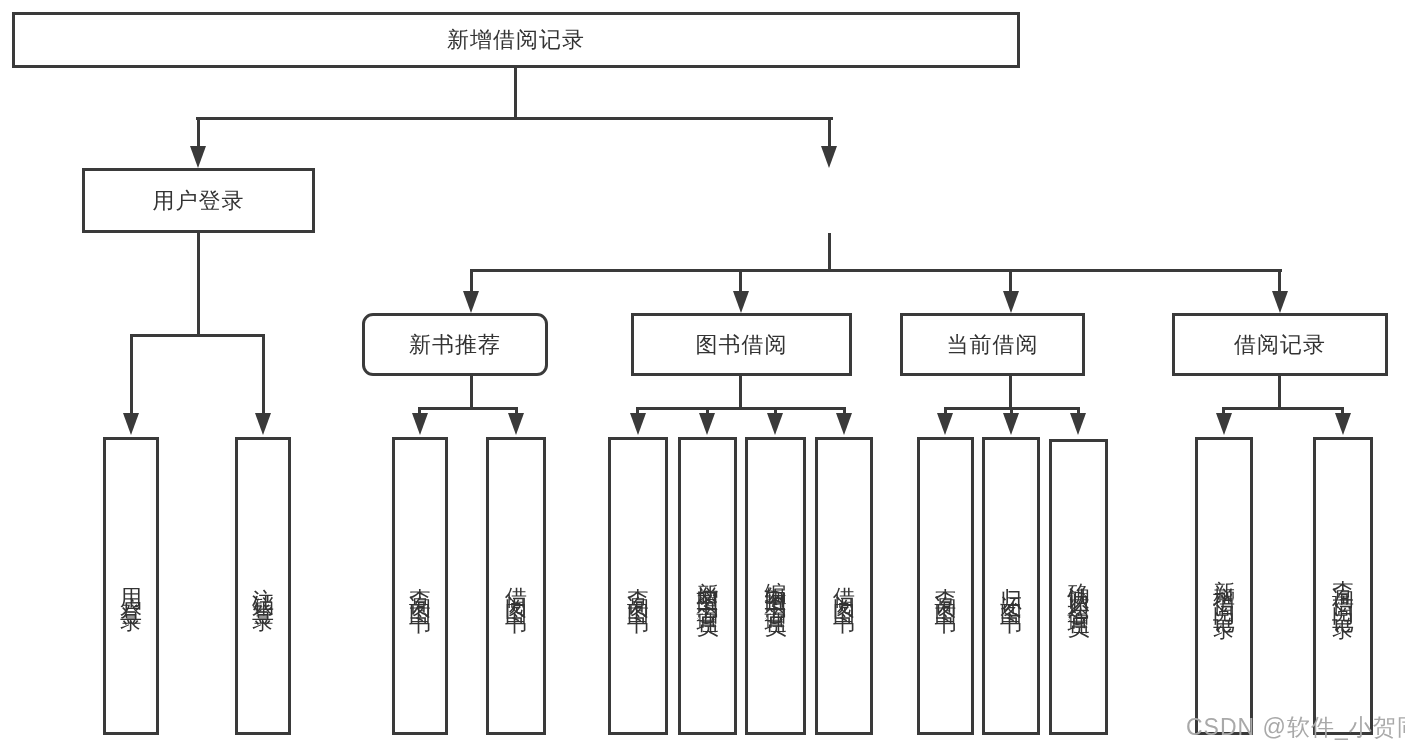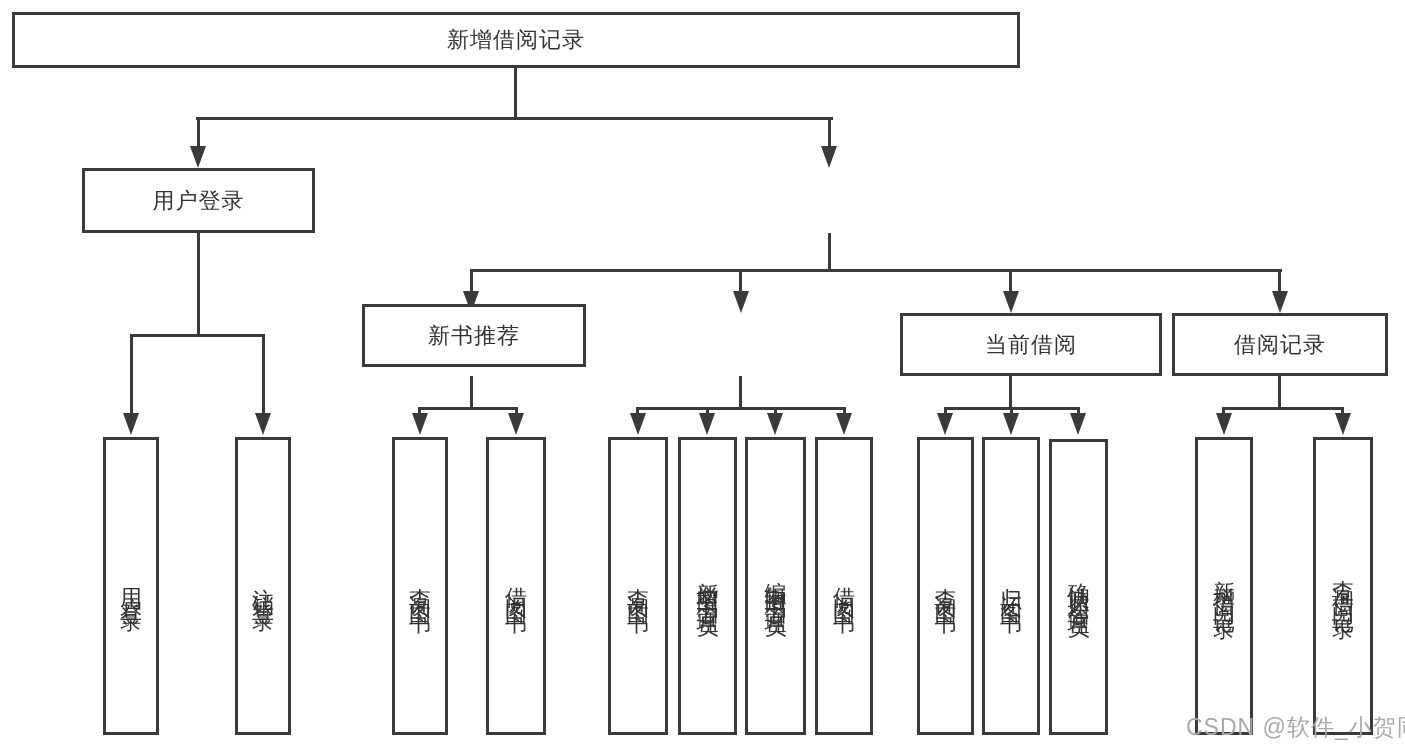--- a/index.html
+++ b/index.html
@@ -89,24 +89,27 @@
   <div class="hline" style="left:470px; top:269px; width:812px;"></div>
   <div class="vline" style="left:470px; top:269px; height:24px;"></div>
   <div class="arrow" style="left:463px; top:291px;"></div>
   <div class="vline" style="left:739px; top:269px; height:24px;"></div>
   <div class="arrow" style="left:733px; top:291px;"></div>
   <div class="vline" style="left:1009px; top:269px; height:24px;"></div>
   <div class="arrow" style="left:1003px; top:291px;"></div>
   <div class="vline" style="left:1278px; top:269px; height:24px;"></div>
   <div class="arrow" style="left:1272px; top:291px;"></div>
 
-  <div class="box" style="left:362px; top:304px; width:224px; height:63px;">
+  <div class="box" style="left:362px; top:313px; width:186px; height:63px;border-radius:11px;">
     <span>新书推荐</span>
   </div>
-  <div class="box" style="left:900px; top:313px; width:262px; height:63px;">
+  <div class="box" style="left:631px; top:313px; width:221px; height:63px;">
+    <span>图书借阅</span>
+  </div>
+  <div class="box" style="left:900px; top:313px; width:185px; height:63px;">
     <span>当前借阅</span>
   </div>
   <div class="box" style="left:1172px; top:313px; width:216px; height:63px;">
     <span>借阅记录</span>
   </div>
 
   <div class="vline" style="left:470px; top:376px; height:33px;"></div>
   <div class="hline" style="left:418px; top:407px; width:100px;"></div>
   <div class="vline" style="left:418px; top:407px; height:9px;"></div>
   <div class="arrow" style="left:412px; top:413px;"></div>

